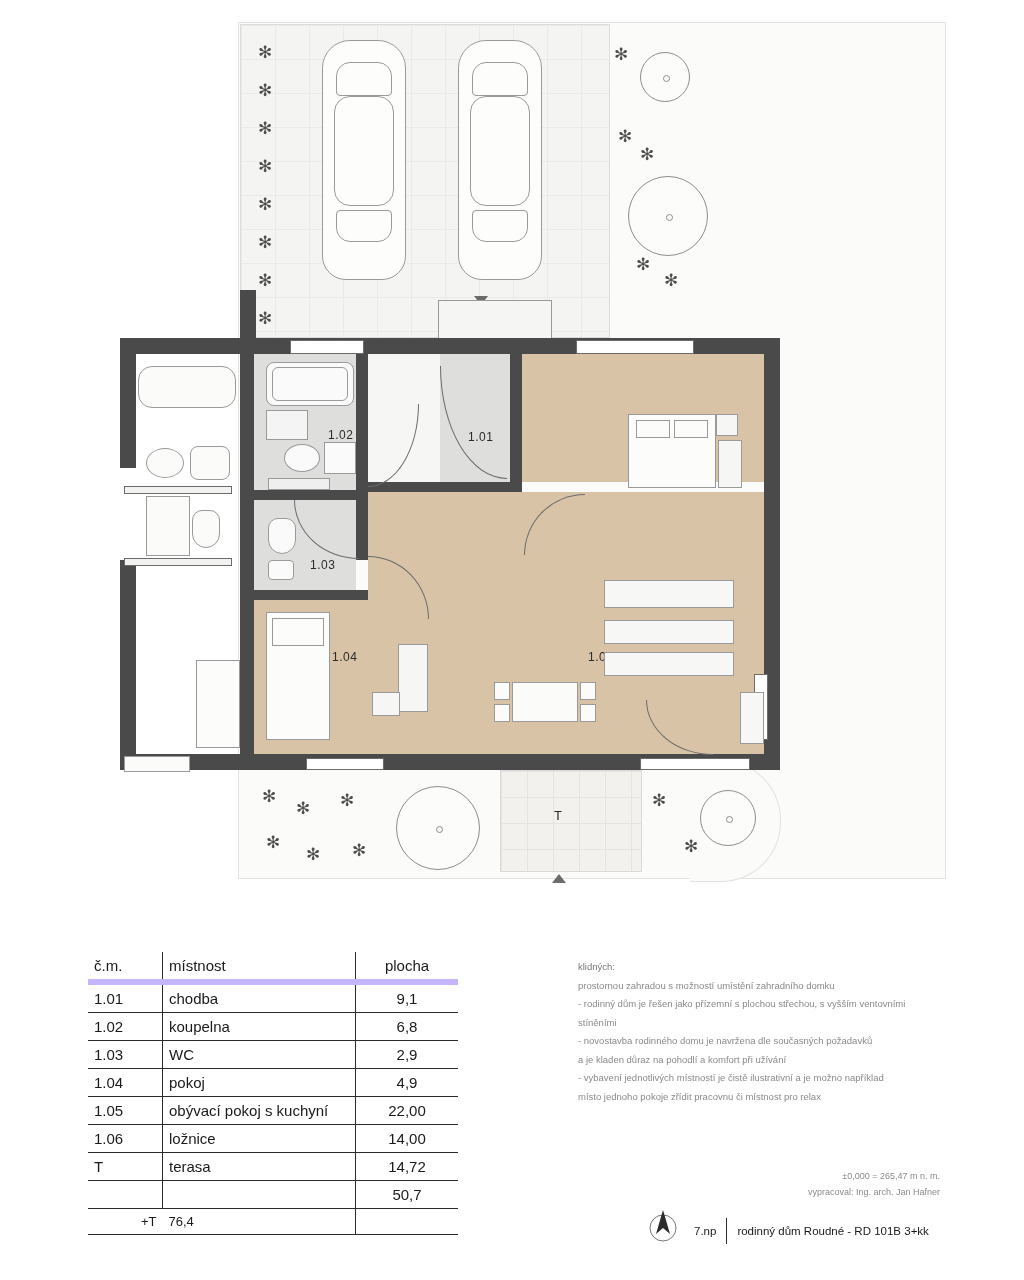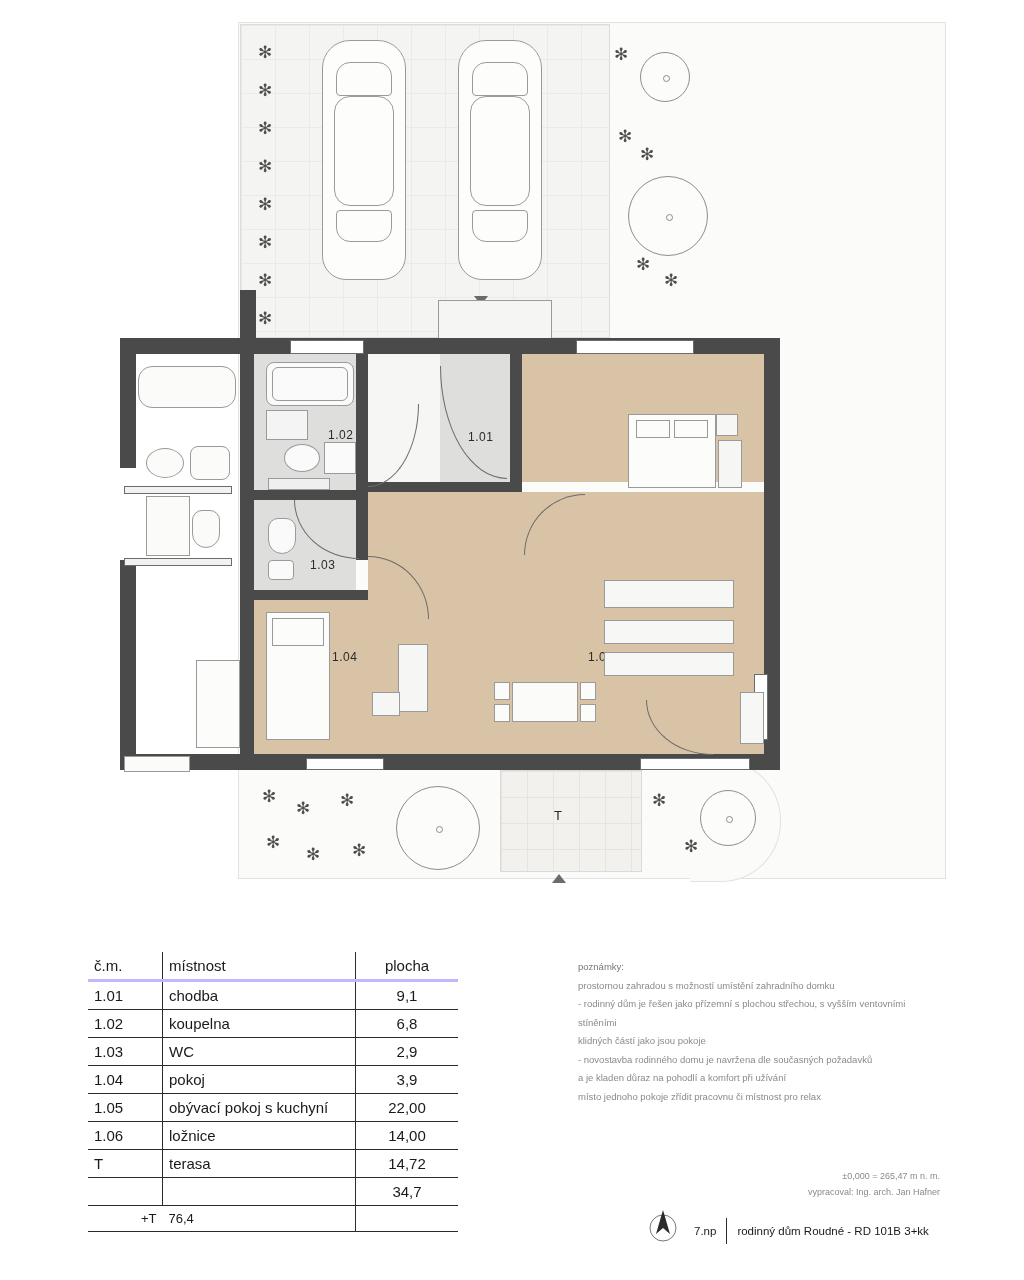--- a/index.html
+++ b/index.html
@@ -27,21 +27,21 @@
 
   
   .plant{position:absolute;color:#4e4e4e;font-size:17px;line-height:17px;}
   .tree{position:absolute;border:1px solid #8d8d8d;border-radius:50%;background:#fcfcfb;}
   .tree:after{content:"";position:absolute;left:50%;top:50%;width:5px;height:5px;margin:-2.5px 0 0 -2.5px;border:1px solid #8d8d8d;border-radius:50%;}
 
   
   .tablewrap{position:absolute;left:88px;top:952px;width:370px;}
   table.areas{border-collapse:collapse;width:370px;font-size:15px;}
   table.areas td,table.areas th{border-bottom:1px solid #2b2b2b;padding:5px 6px;font-weight:normal;text-align:left;}
-  table.areas th{border-bottom:3px solid #c4b5fd;}
+  table.areas th{border-bottom:6px solid #c4b5fd;}
   table.areas td.num,table.areas th.num{width:62px;text-align:left;border-right:1px solid #2b2b2b;}
   table.areas td.area,table.areas th.area{width:90px;text-align:center;border-left:1px solid #2b2b2b;}
   .sumrow td{border-bottom:none;}
   .sum1{font-size:15px;}
   .sum2{font-size:13px;}
 
   
   .notes{position:absolute;left:578px;top:958px;width:360px;font-size:9.5px;line-height:1.95;color:#8a8a8a;}
   .notes .nh{color:#777;}
   .meta{position:absolute;right:84px;top:1168px;text-align:right;font-size:9px;color:#8a8a8a;line-height:1.8;}
@@ -213,58 +213,58 @@
         <td class="area">6,8</td>
       </tr>
       <tr>
         <td class="num">1.03</td>
         <td>WC</td>
         <td class="area">2,9</td>
       </tr>
       <tr>
         <td class="num">1.04</td>
         <td>pokoj</td>
-        <td class="area">3,9</td>
+        <td class="area">4,9</td>
       </tr>
       <tr>
         <td class="num">1.05</td>
         <td>obývací pokoj s kuchyní</td>
         <td class="area">22,00</td>
       </tr>
       <tr>
         <td class="num">1.06</td>
         <td>ložnice</td>
         <td class="area">14,00</td>
       </tr>
       <tr>
         <td class="num">T</td>
         <td>terasa</td>
         <td class="area">14,72</td>
       </tr>
       <tr class="sumrow">
         <td class="num"></td>
         <td></td>
-        <td class="area sum1">34,7</td>
+        <td class="area sum1">50,7</td>
       </tr>
       <tr class="sumrow">
         <td class="num sum2" style="text-align:right;border-right:none;">+T</td>
         <td class="sum2">76,4</td>
         <td class="area"></td>
       </tr>
     </tbody>
   </table>
 </div>
 
 <div class="notes">
-  <div class="nh">poznámky:</div>
+  <div class="nh">klidných:</div>
   <div>prostornou zahradou s možností umístění zahradního domku</div>
   <div>- rodinný dům je řešen jako přízemní s plochou střechou, s vyšším ventovními stíněními</div>
-  <div>klidných částí jako jsou pokoje</div>
   <div>- novostavba rodinného domu je navržena dle současných požadavků</div>
   <div>a je kladen důraz na pohodlí a komfort při užívání</div>
+  <div>- vybavení jednotlivých místností je čistě ilustrativní a je možno například</div>
   <div>místo jednoho pokoje zřídit pracovnu či místnost pro relax</div>
 </div>
 
 <div class="meta">
   <div>±0,000 = 265,47 m n. m.</div>
   <div>vypracoval: Ing. arch. Jan Hafner</div>
 </div>
 
 <svg class="compass" viewBox="0 0 34 40">
   <circle cx="17" cy="22" r="13" fill="none" stroke="#777" stroke-width="1"></circle>

